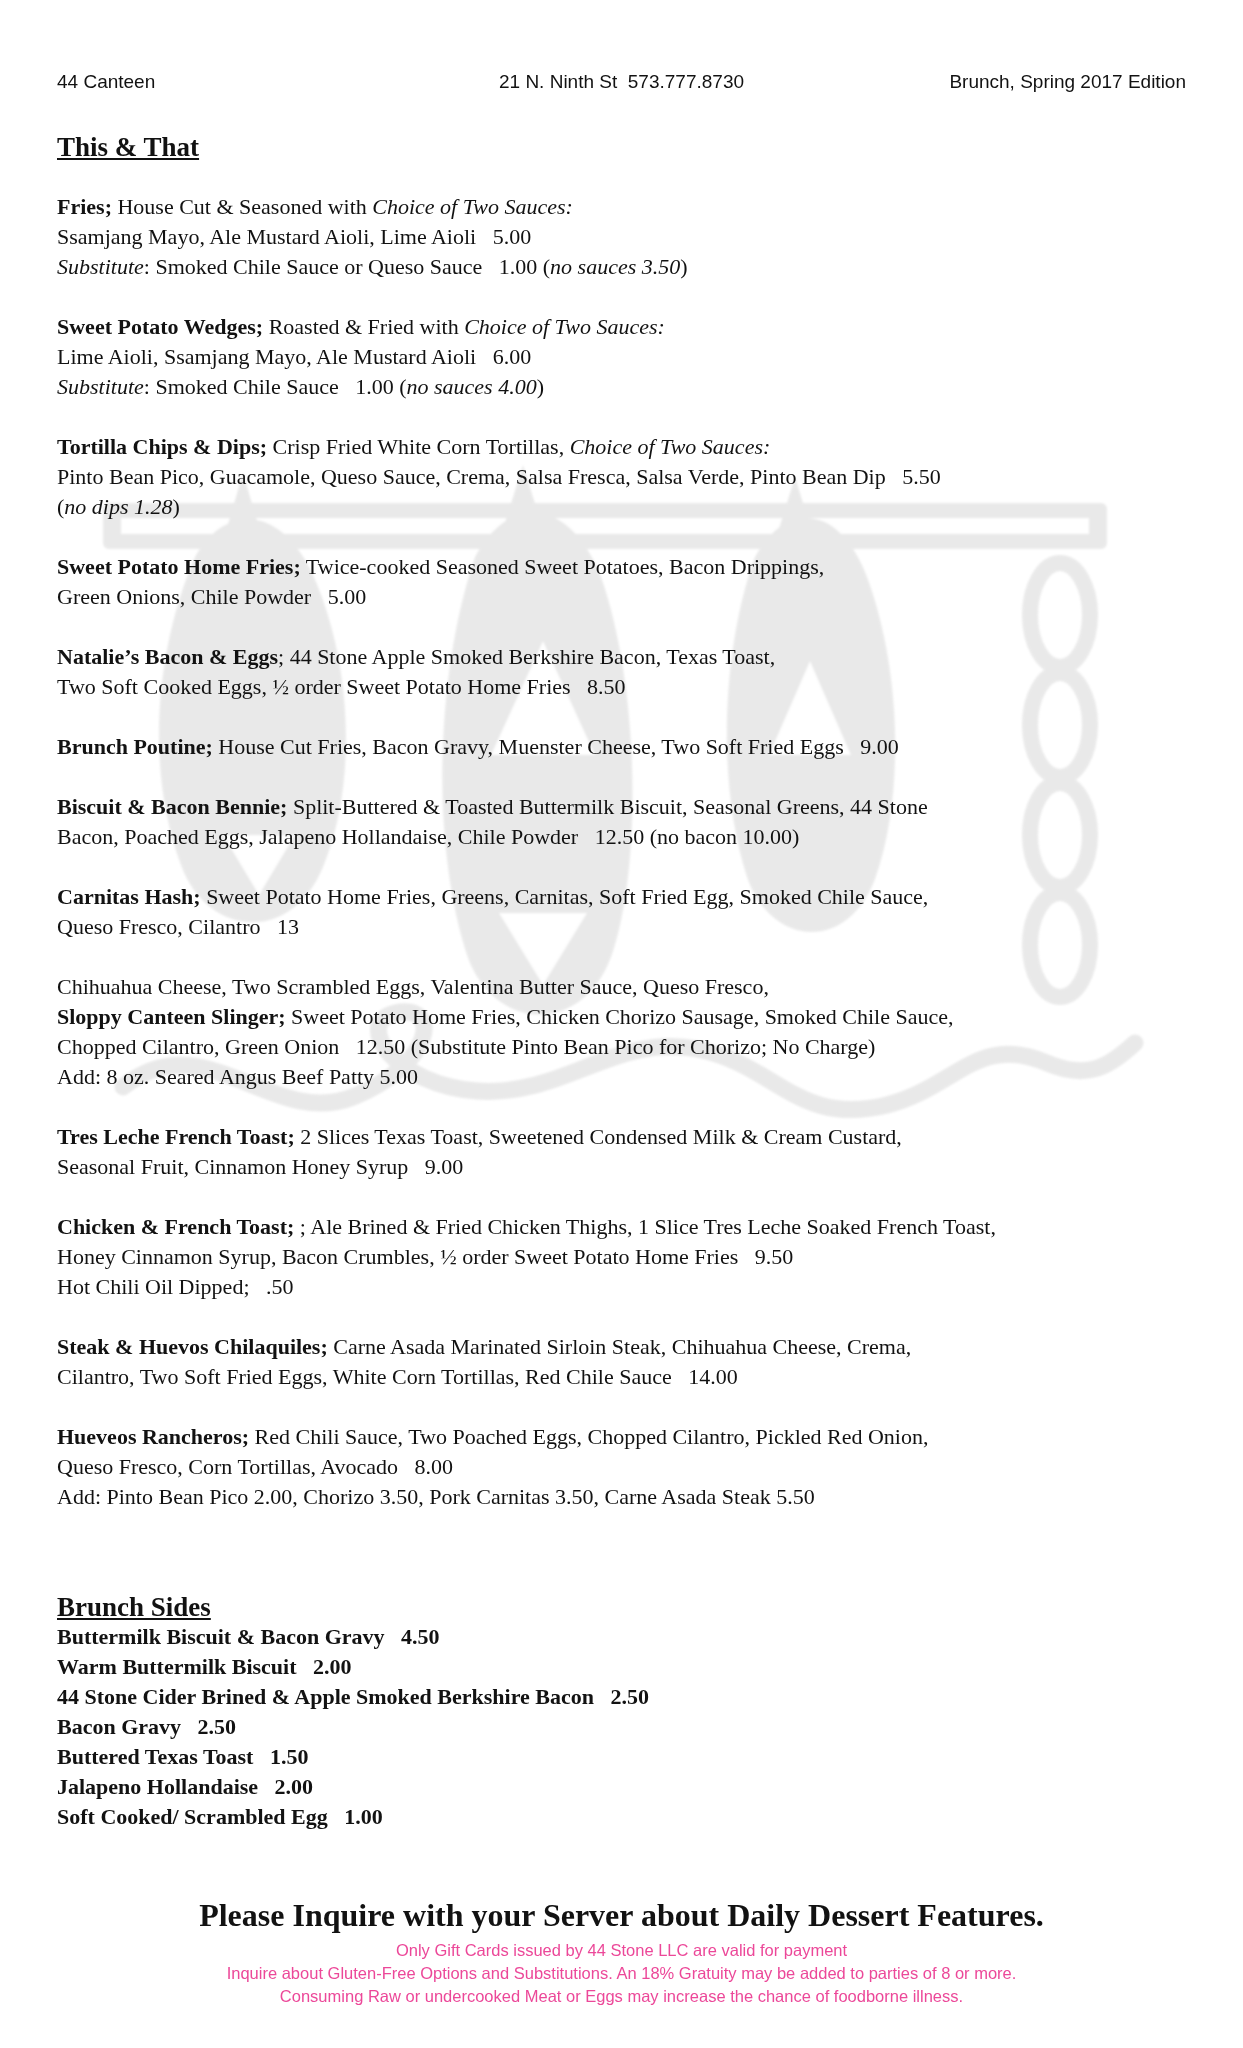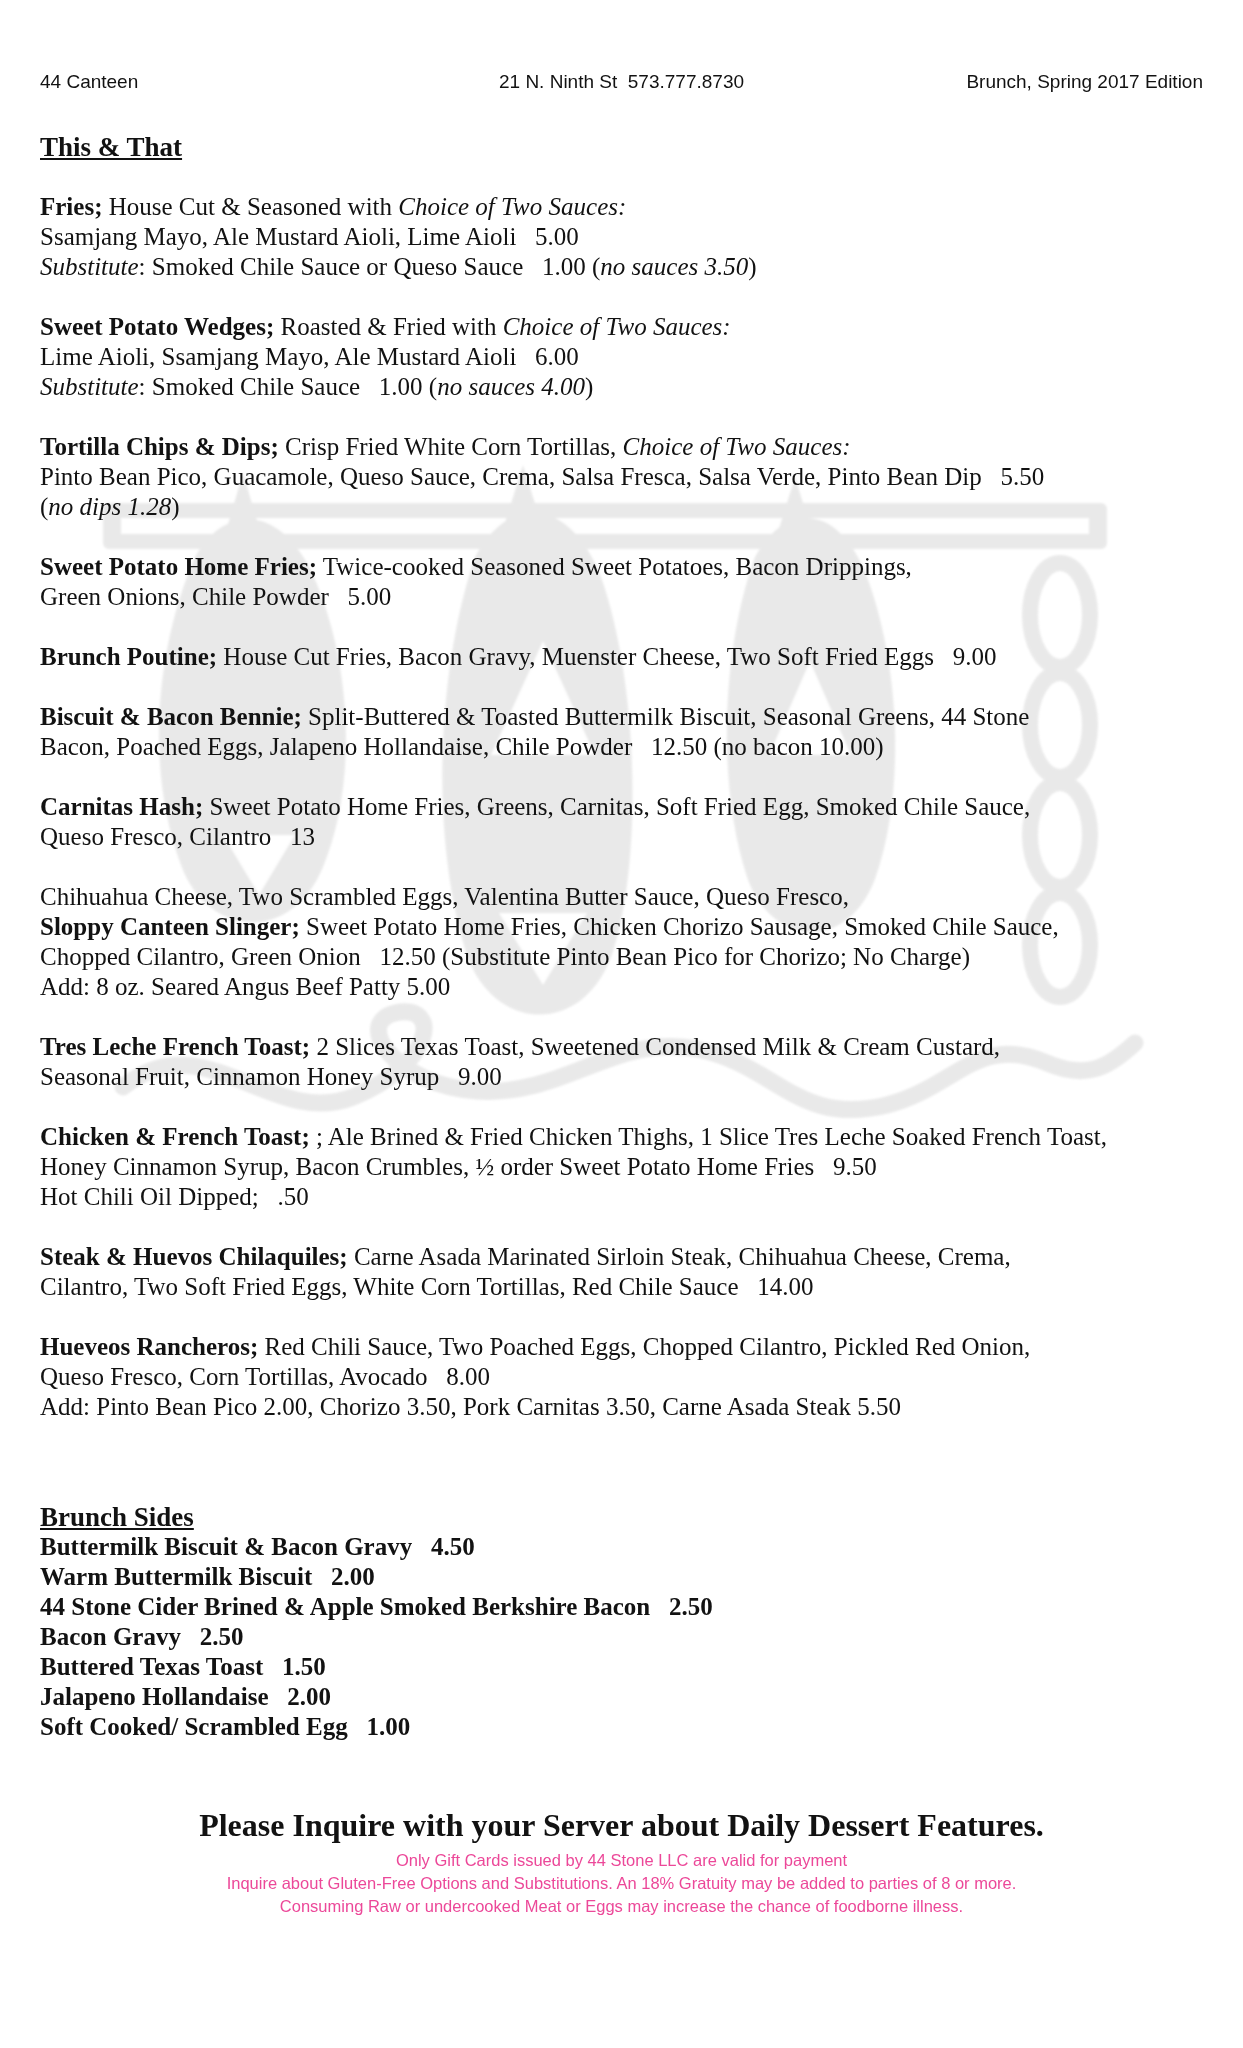--- a/index.html
+++ b/index.html
@@ -16,21 +16,21 @@
     position:absolute;
     left:95px;
     top:425px;
     z-index:0;
     opacity:0.14;
     filter:blur(1.3px);
   }
   .content{
     position:relative;
     z-index:1;
-    padding:0 40px;
+    padding:0 57px;
   }
   .header{
     display:grid;
     grid-template-columns:1fr auto 1fr;
     align-items:baseline;
     padding-top:71px;
     font-family:"Liberation Sans", sans-serif;
     font-size:19px;
     white-space:pre-wrap;
   }
@@ -41,21 +41,21 @@
     display:inline-block;
     font-size:27px;
     font-weight:bold;
     text-decoration:underline;
     line-height:30px;
     margin:0;
   }
   .title-this-that{margin-top:39px;margin-bottom:30px;}
   .title-sides{margin-top:50px;margin-bottom:0;}
   .menu-line, .side-line{
-    font-size:25px;
+    font-size:22px;
     line-height:30px;
     white-space:pre-wrap;
   }
   .menu-item{margin-bottom:30px;}
   .side-line{font-weight:bold;}
   .b{font-weight:bold;}
   .i{font-style:italic;}
   .notice{
     margin-top:68px;
     text-align:center;
@@ -135,20 +135,24 @@
         <div class="menu-item">
           <div class="menu-line"><span class="b">Tortilla Chips &amp; Dips;</span><span> Crisp Fried White Corn Tortillas, </span><span class="i">Choice of Two Sauces:</span></div>
           <div class="menu-line"><span>Pinto Bean Pico, Guacamole, Queso Sauce, Crema, Salsa Fresca, Salsa Verde, Pinto Bean Dip   5.50</span></div>
           <div class="menu-line"><span>(</span><span class="i">no dips 1.28</span><span>)</span></div>
         </div>
         <div class="menu-item">
           <div class="menu-line"><span class="b">Sweet Potato Home Fries;</span><span> Twice-cooked Seasoned Sweet Potatoes, Bacon Drippings,</span></div>
           <div class="menu-line"><span>Green Onions, Chile Powder   5.00</span></div>
         </div>
         <div class="menu-item">
+          <div class="menu-line"><span class="b">Natalie’s Bacon &amp; Eggs</span><span>; 44 Stone Apple Smoked Berkshire Bacon, Texas Toast,</span></div>
+          <div class="menu-line"><span>Two Soft Cooked Eggs, ½ order Sweet Potato Home Fries   8.50</span></div>
+        </div>
+        <div class="menu-item">
           <div class="menu-line"><span class="b">Brunch Poutine;</span><span> House Cut Fries, Bacon Gravy, Muenster Cheese, Two Soft Fried Eggs   9.00</span></div>
         </div>
         <div class="menu-item">
           <div class="menu-line"><span class="b">Biscuit &amp; Bacon Bennie;</span><span> Split-Buttered &amp; Toasted Buttermilk Biscuit, Seasonal Greens, 44 Stone</span></div>
           <div class="menu-line"><span>Bacon, Poached Eggs, Jalapeno Hollandaise, Chile Powder   12.50 (no bacon 10.00)</span></div>
         </div>
         <div class="menu-item">
           <div class="menu-line"><span class="b">Carnitas Hash;</span><span> Sweet Potato Home Fries, Greens, Carnitas, Soft Fried Egg, Smoked Chile Sauce,</span></div>
           <div class="menu-line"><span>Queso Fresco, Cilantro   13</span></div>
         </div>

